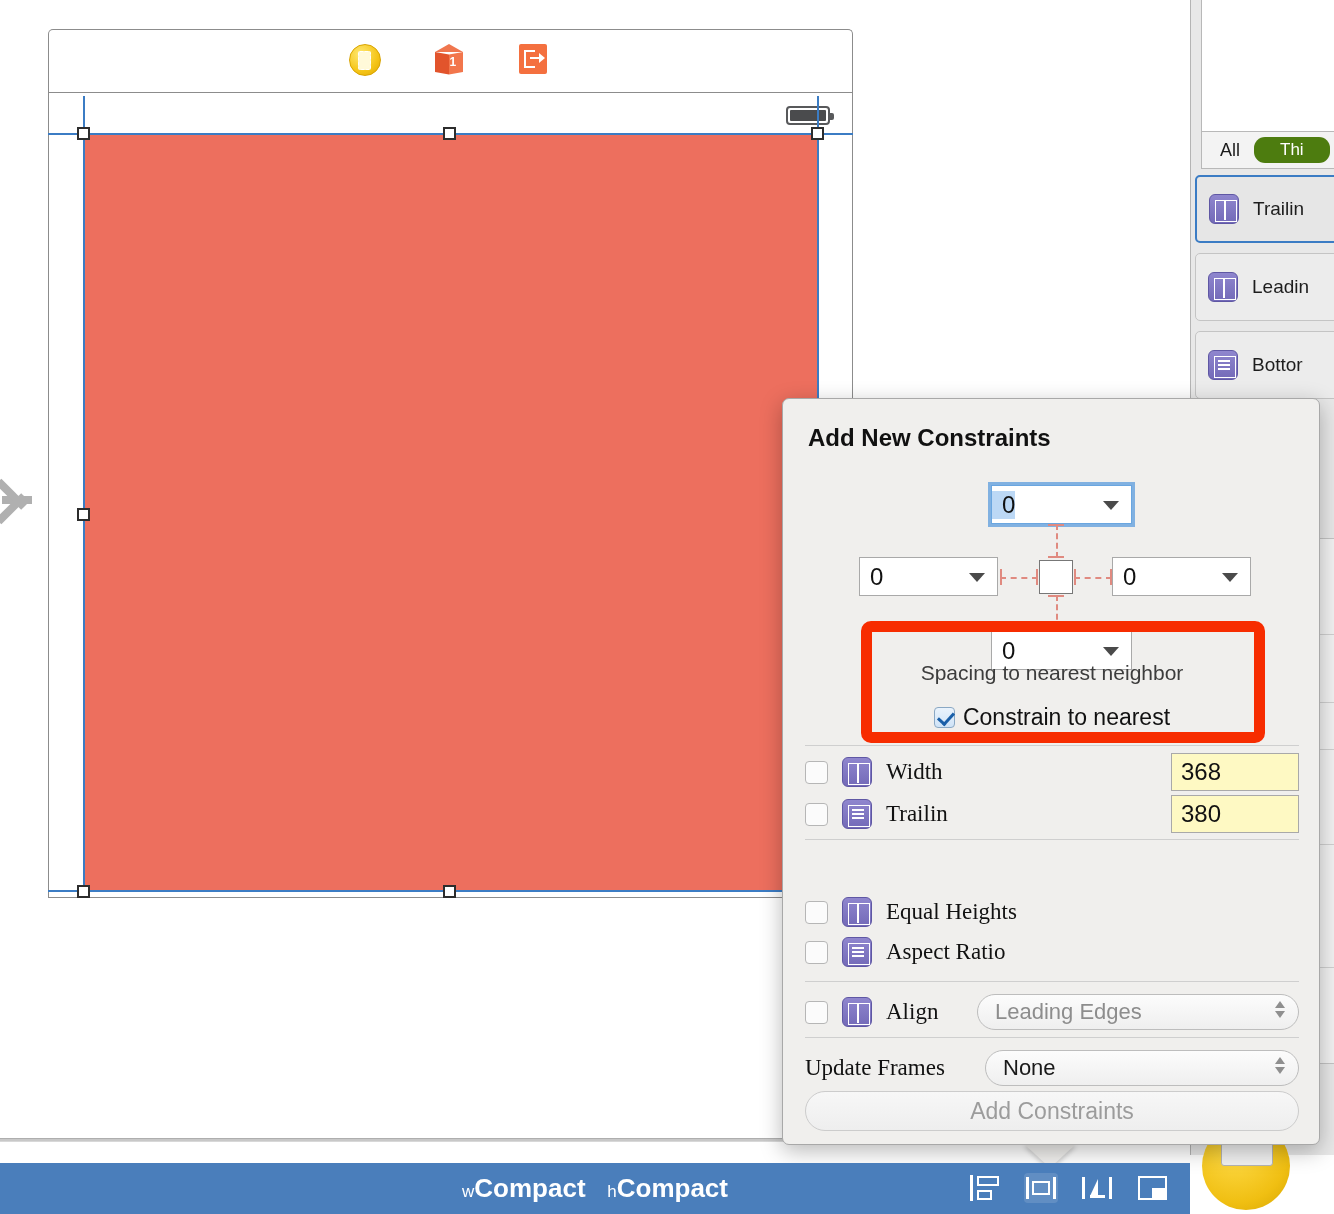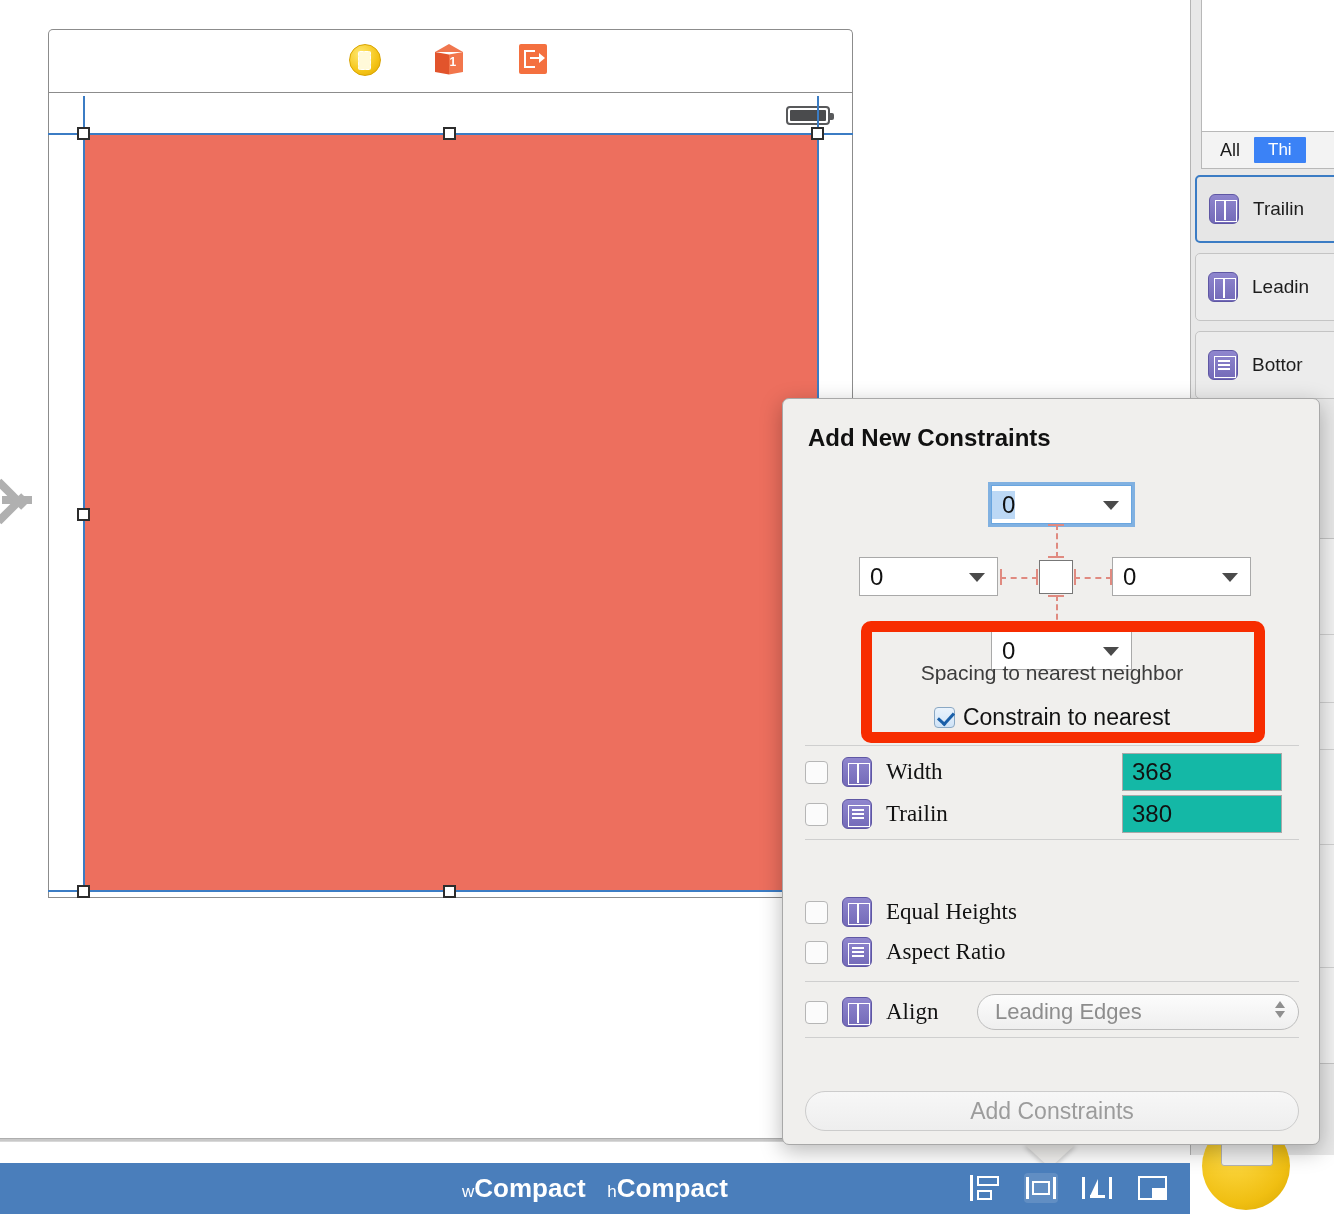--- a/index.html
+++ b/index.html
@@ -169,22 +169,22 @@
   }
   .filter-row {
     position: absolute; left: 10px; top: 131px;
     width: 150px; height: 38px;
     background: #f3f3f3;
     border: 1px solid #b8b8b8;
     display: flex; align-items: center; padding-left: 18px; gap: 14px;
   }
   .filter-all { font-size: 18px; color: #1a1a1a; }
   .filter-this {
-    background: #3b82f6; color: #fff; font-size: 17px;
-    padding: 3px 14px; border-radius: 1px;
+    background: #4d7c0f; color: #fff; font-size: 17px;
+    padding: 3px 26px; border-radius: 11px;
   }
   .constraint-list { position: absolute; left: 4px; top: 175px; width: 170px; }
   .constraint-item {
     display: flex; align-items: center; gap: 14px;
     height: 68px; margin-bottom: 10px;
     background: #ececec;
     border: 1px solid #c4c4c4; border-radius: 5px;
     padding-left: 12px;
   }
   .constraint-item.selected {
@@ -354,22 +354,22 @@
     background: #cfcfcf;
   }
 
   
   .opt-row {
     position: absolute; left: 22px; width: 494px; height: 42px;
     display: flex; align-items: center; gap: 14px;
   }
   .opt-label { font-size: 23px; color: #111; font-family: Liberation Serif, serif; }
   .opt-field {
-    position: absolute; right: 17px; width: 160px; height: 38px;
-    background: #14b8a6; border: 1px solid #a9a9a9;
+    position: absolute; right: 0; width: 128px; height: 38px;
+    background: #fef9c3; border: 1px solid #a9a9a9;
     display: flex; align-items: center;
   }
   .opt-field .val { font-size: 24px; color: #111; padding-left: 9px; }
 
   .combo {
     height: 36px; border-radius: 18px;
     background: linear-gradient(#fcfcfc, #efefef);
     border: 1px solid #bdbdbd;
     display: flex; align-items: center; padding-left: 17px;
     position: relative;
@@ -630,20 +630,30 @@
         <span class="ctext">Leading Edges</span>
         <span class="steppers">
           <span class="up"></span>
             <span class="dn"></span>
         </span>
       </span>
     </div>
 
     <div class="hr" style="top:638px"></div>
 
+    <div class="opt-row" style="top:648px">
+      <span class="opt-label">Update Frames</span>
+      <span class="combo" style="position:absolute;left:180px;right:0;">
+        <span class="ctext dark">None</span>
+        <span class="steppers">
+          <span class="up"></span>
+            <span class="dn"></span>
+        </span>
+      </span>
+    </div>
 
     <div class="add-btn" style="top:692px">Add Constraints</div>
   </div>
 
   <div class="bluebar">
     <div class="size-class">
       <span class="sm">w</span><span>Compact</span>
       <span>&nbsp;</span>
       <span class="sm">h</span><span>Compact</span>
     </div>

